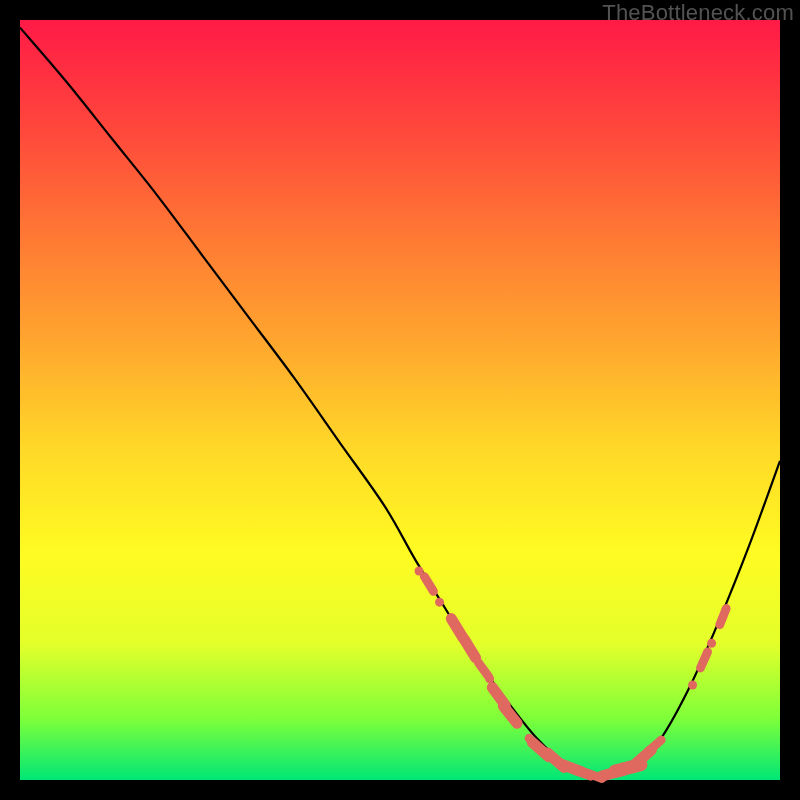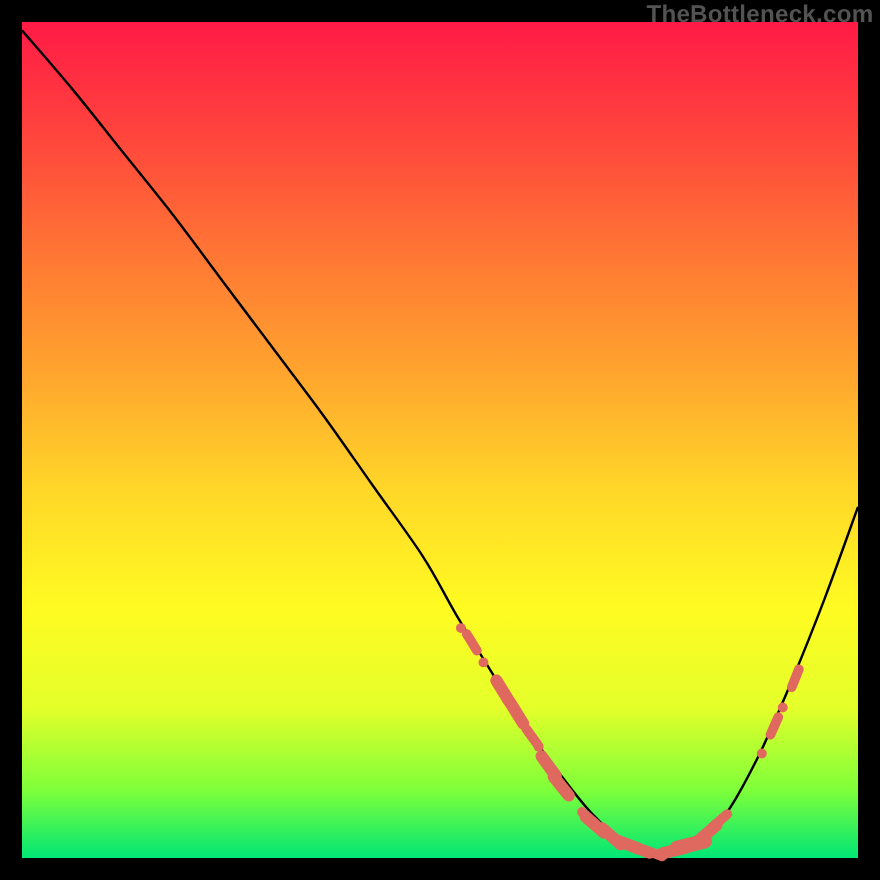--- a/index.html
+++ b/index.html
@@ -17,21 +17,21 @@
       #ffd728 56%,
       #fffb22 70%,
       #e4ff2a 82%,
       #7dff3a 92%,
       #00e676 100%);
   }
   .watermark {
     position: absolute;
     top: 0; right: 6px;
     font-size: 22px;
-    font-weight: 700;
+    font-weight: 400;
     color: #535353;
     letter-spacing: 0.2px;
     user-select: none;
     text-align: center;
   }
   svg.overlay {
     position: absolute;
     left: 20px; top: 20px;
     width: 760px; height: 760px;
     overflow: visible;

